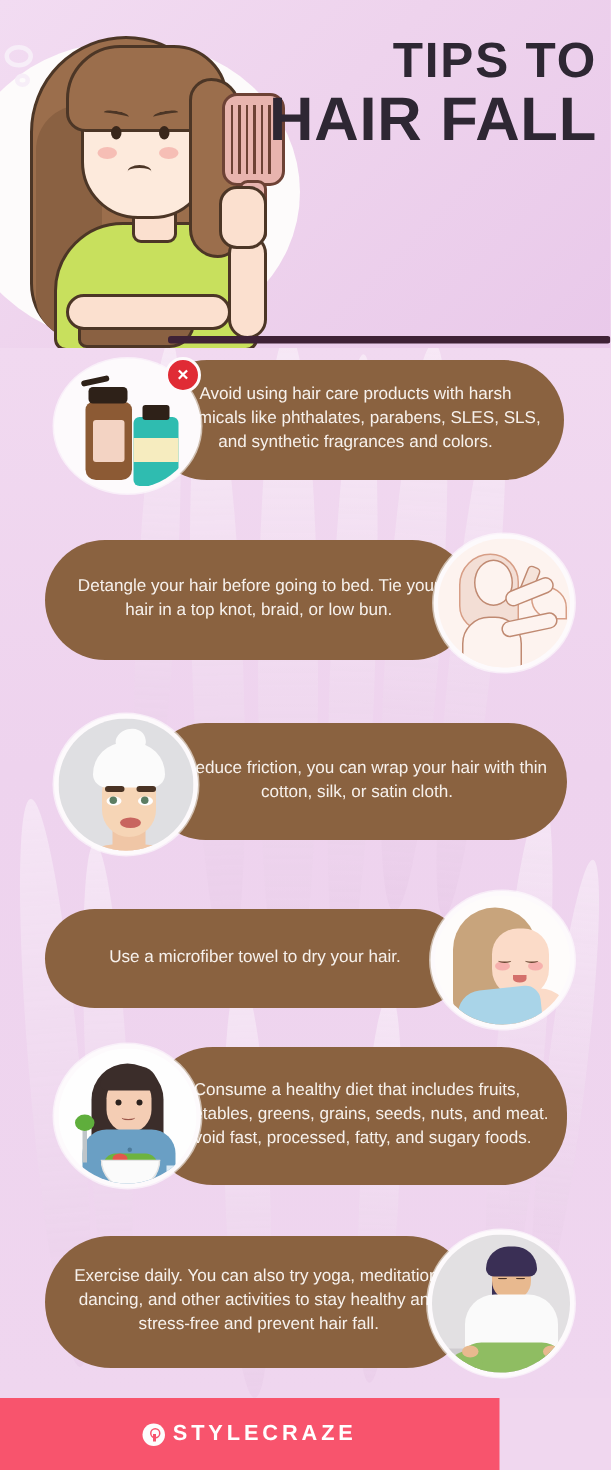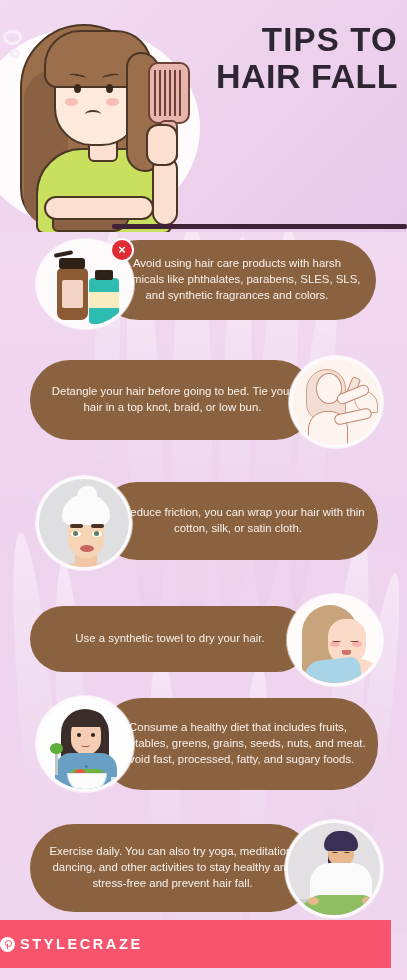--- a/index.html
+++ b/index.html
@@ -32,21 +32,21 @@
   }
   .t-line1 {
     font-size:33px; font-weight:800; letter-spacing:1.2px;
     color:#2e2733; line-height:1.0;
   }
   .t-line2 {
     font-size:42px; font-weight:800; letter-spacing:0.5px;
     color:#9a6f48; line-height:1.02; margin-top:4px;
   }
   .t-line3 {
-    font-size:34px; font-weight:800; letter-spacing:0.5px;
+    font-size:41px; font-weight:800; letter-spacing:0.5px;
     color:#2e2733; line-height:1.02; margin-top:3px;
   }
   .hdr-rule {
     position:absolute; left:112px; top:224px; right:0; height:5px;
     background:#3f2236; border-radius:2px;
   }
 
   
   .girl { position:absolute; left:0; top:0; width:215px; height:232px; }
   .g-hair-back {
@@ -259,22 +259,22 @@
   .yg-eye.l { left:44px; } .yg-eye.r { left:56px; }
   .yg-top { position:absolute; left:22px; top:40px; width:62px; height:40px; background:#fafafa; border-radius:20px 20px 6px 6px; }
   .yg-pants { position:absolute; left:16px; top:72px; width:74px; height:26px; background:#8fbd62; border-radius:26px 26px 14px 14px; }
   .yg-knee { position:absolute; top:78px; width:22px; height:18px; background:#8fbd62; border-radius:50%; }
   .yg-knee.l { left:12px; } .yg-knee.r { left:70px; }
   .yg-hand { position:absolute; top:74px; width:11px; height:8px; background:#e8b98f; border-radius:50%; }
   .yg-hand.l { left:20px; } .yg-hand.r { left:74px; }
 
   
   .footer {
-    position:absolute; left:0; bottom:12px; width:391px; height:48px;
-    background:#f8546d; display:flex; align-items:center; 
+    position:absolute; left:0; bottom:0; width:333px; height:48px;
+    background:#f8546d; display:flex; align-items:center; justify-content:center;
   }
   .brand { display:flex; align-items:center; gap:5px; }
   .brand-mark {
     width:15px; height:15px; border-radius:50%; background:#fdfdfd;
     position:relative;
   }
   .brand-mark::after {
     content:""; position:absolute; left:5px; top:3px; width:5px; height:5px;
     border-radius:50%; border:1.6px solid #f8546d;
   }
@@ -399,21 +399,21 @@
             <div class="tw-eye r"></div>
           <div class="tw-pup l"></div>
             <div class="tw-pup r"></div>
           <div class="tw-lips"></div>
         </div>
       </div>
     </div>
 
     <div class="card-row row4">
       <div class="card card-right-img" style="width:280px;min-height:66px;">
-        <p>Use a synthetic towel to dry your hair.</p>
+        <p>Use a microfiber towel to dry your hair.</p>
       </div>
       <div class="circ c-pos-right" style="width:96px;height:92px;top:-12px;">
         <div class="art">
           <div class="td-bg"></div>
           <div class="td-hair"></div>
           <div class="td-skin"></div>
           <div class="td-face"></div>
           <div class="td-blush l"></div>
             <div class="td-blush r"></div>
           <div class="td-eye l"></div>

